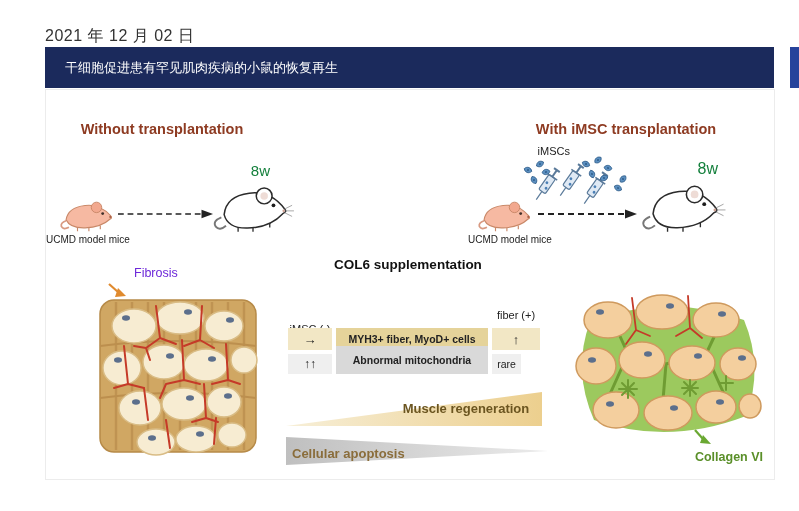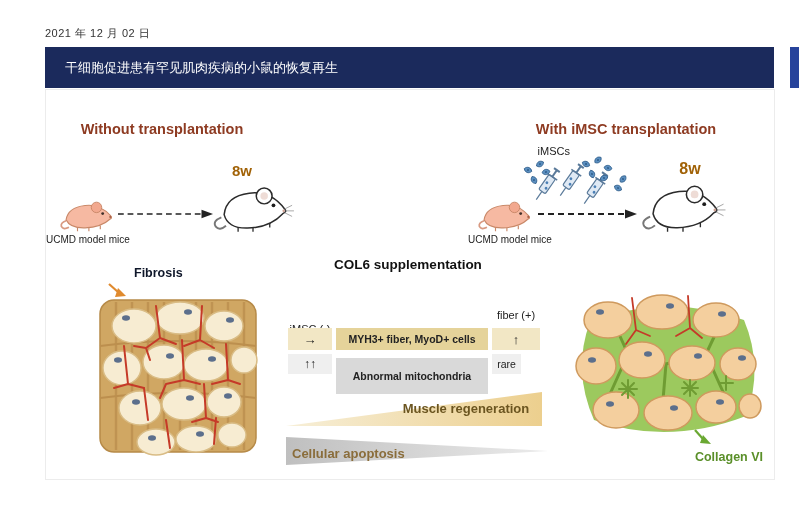--- a/index.html
+++ b/index.html
@@ -2,35 +2,35 @@
 <html><head>
 <meta charset="utf-8">
 <style>
   * { margin:0; padding:0; box-sizing:border-box; }
   html,body { background:#fff; }
   .page { position:relative; width:799px; height:511px; background:#fff;
           font-family:"Liberation Sans", sans-serif; overflow:hidden; }
   .abs { position:absolute; }
   svg { display:block; }
 
-  .date { left:45px; top:26px; font-size:11px; color:#333; letter-spacing:.5px; }
+  .date { left:45px; top:26px; font-size:16px; color:#333; letter-spacing:.5px; }
   .banner { left:45px; top:47px; width:729px; height:41px; background:#1b2a5c;
             color:#fff; display:flex; align-items:center; padding-left:20px;
             font-size:13px; cursor:pointer; }
   .banner-frag { left:790px; top:47px; width:9px; height:41px; background:#27439b; }
 
   .figure { left:45px; top:89px; width:730px; height:391px; background:#fff;
             border:1px solid #ececec; }
 
   .heading { font-size:14.5px; font-weight:bold; color:#8e3b22; text-align:center; }
-  .tp { font-size:15px; font-weight:bold; color:#a16207; text-align:center; }
+  .tp { font-size:15px; font-weight:normal; color:#15803d; text-align:right; }
   .tp-lg { font-size:16px; }
   .mice-label { font-size:10px; color:#222; text-align:left; }
   .imscs { font-size:11px; color:#222; text-align:right; }
-  .fibrosis { font-size:12.5px; font-weight:700; color:#0f172a;padding-left:48px; }
+  .fibrosis { font-size:12.5px; font-weight:400; color:#6d28d9;padding-left:48px; }
   .collagen { font-size:12.5px; font-weight:bold; color:#5a8f29; text-align:center; }
   .center-title { font-size:13.5px; font-weight:bold; color:#111; text-align:center; line-height:18px; }
 
   .tbl-hdr { font-size:11px; color:#222; text-align:center; }
   .cell { display:flex; align-items:center; justify-content:center;
           font-size:10.5px; color:#222; }
   .cell-tan-side { background:#f2e7c5; }
   .cell-tan { background:#e5d39a; font-weight:600; }
   .cell-gray-side { background:#efefef; }
   .cell-gray { background:#d9d9d9; font-weight:600; }
@@ -226,21 +226,21 @@
     </div>
 
     <div class="tbl-hdr abs" style="left:238px;top:233px;width:52px">iMSC (-)</div>
     <div class="tbl-hdr abs" style="left:444px;top:219px;width:52px">fiber (+)</div>
 
     <div class="cell cell-tan-side arrow-cell abs" style="left:242px;top:238px;width:44px;height:22px">→</div>
     <div class="cell cell-tan abs" style="left:290px;top:238px;width:152px;height:22px">MYH3+ fiber, MyoD+ cells</div>
     <div class="cell cell-tan-side arrow-cell abs" style="left:446px;top:238px;width:48px;height:22px">↑</div>
 
     <div class="cell cell-gray-side arrow-cell abs" style="left:242px;top:264px;width:44px;height:20px;font-size:12px">↑↑</div>
-    <div class="cell cell-gray abs" style="left:290px;top:268px;width:152px;height:36px">Abnormal mitochondria</div>
+    <div class="cell cell-gray abs" style="left:290px;top:256px;width:152px;height:28px">Abnormal mitochondria</div>
     <div class="cell cell-gray-side abs" style="left:446px;top:264px;width:29px;height:20px">rare</div>
 
     <span class="abs" style="left:240px;top:301px">
       <svg width="256" height="36" viewBox="0 0 256 36">
         <defs>
           <linearGradient id="gTan" x1="0" y1="0" x2="1" y2="0">
             <stop offset="0" stop-color="#f7efd8"></stop>
               <stop offset="1" stop-color="#eccf8e"></stop>
           </linearGradient>
         </defs>

